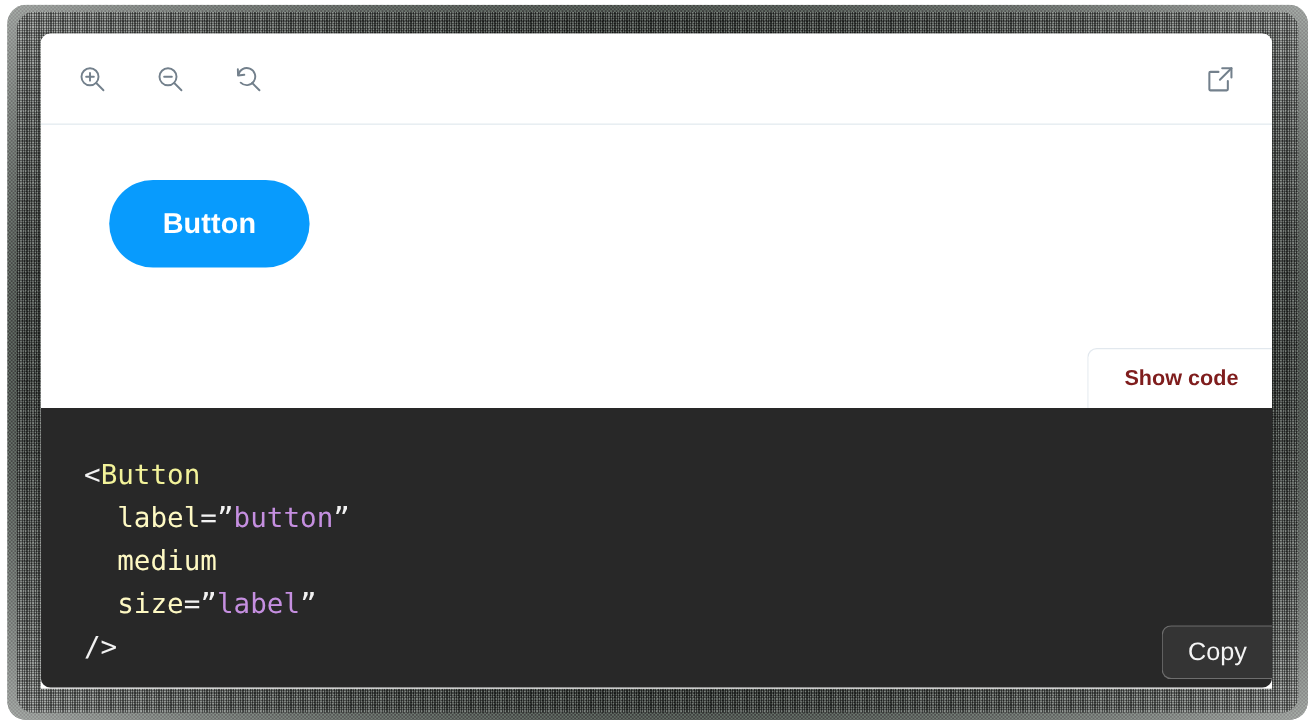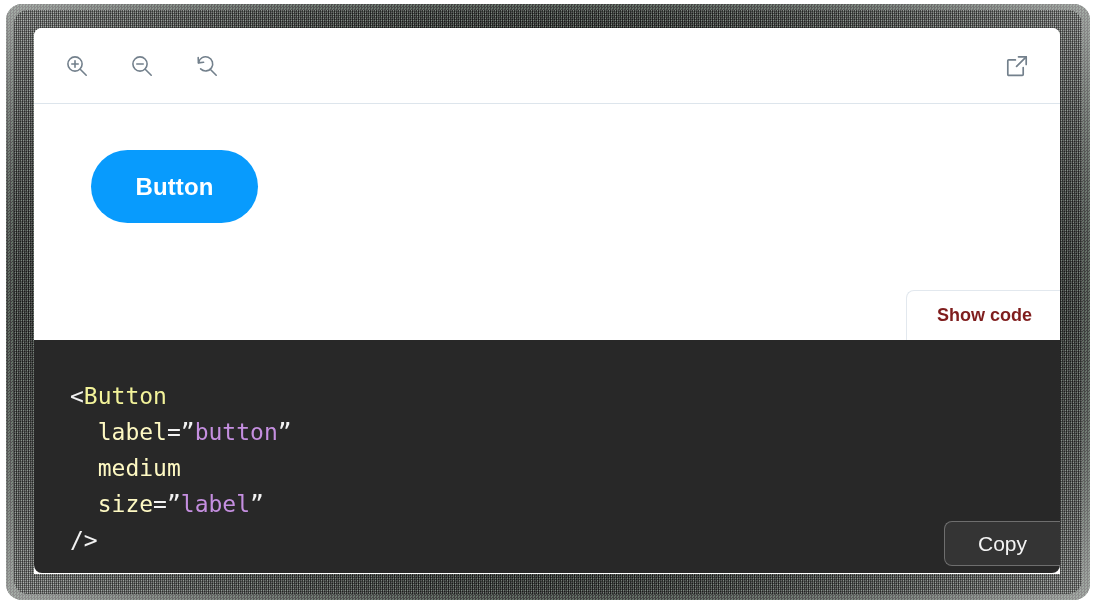--- a/index.html
+++ b/index.html
@@ -144,21 +144,21 @@
   }
   .tok-punct  { color: #f2f2f2; }
   .tok-tag    { color: #f3f39a; }
   .tok-attr   { color: #fef9c3; }
   .tok-string { color: #c58fe0; }
 
   .copy-btn {
     position: absolute;
     right: 0; bottom: 7px;
     height: 45px;
-    padding: 0 33px;
+    padding: 0 21px;
     background: #343434;
     border: 1px solid #6e6e6e;
     border-right: none;
     border-radius: 8px 0 0 8px;
     color: #f4f4f4;
     font-family: "Liberation Sans", sans-serif;
     font-size: 21px;
     font-weight: 400;
     cursor: pointer;
     white-space: nowrap;

